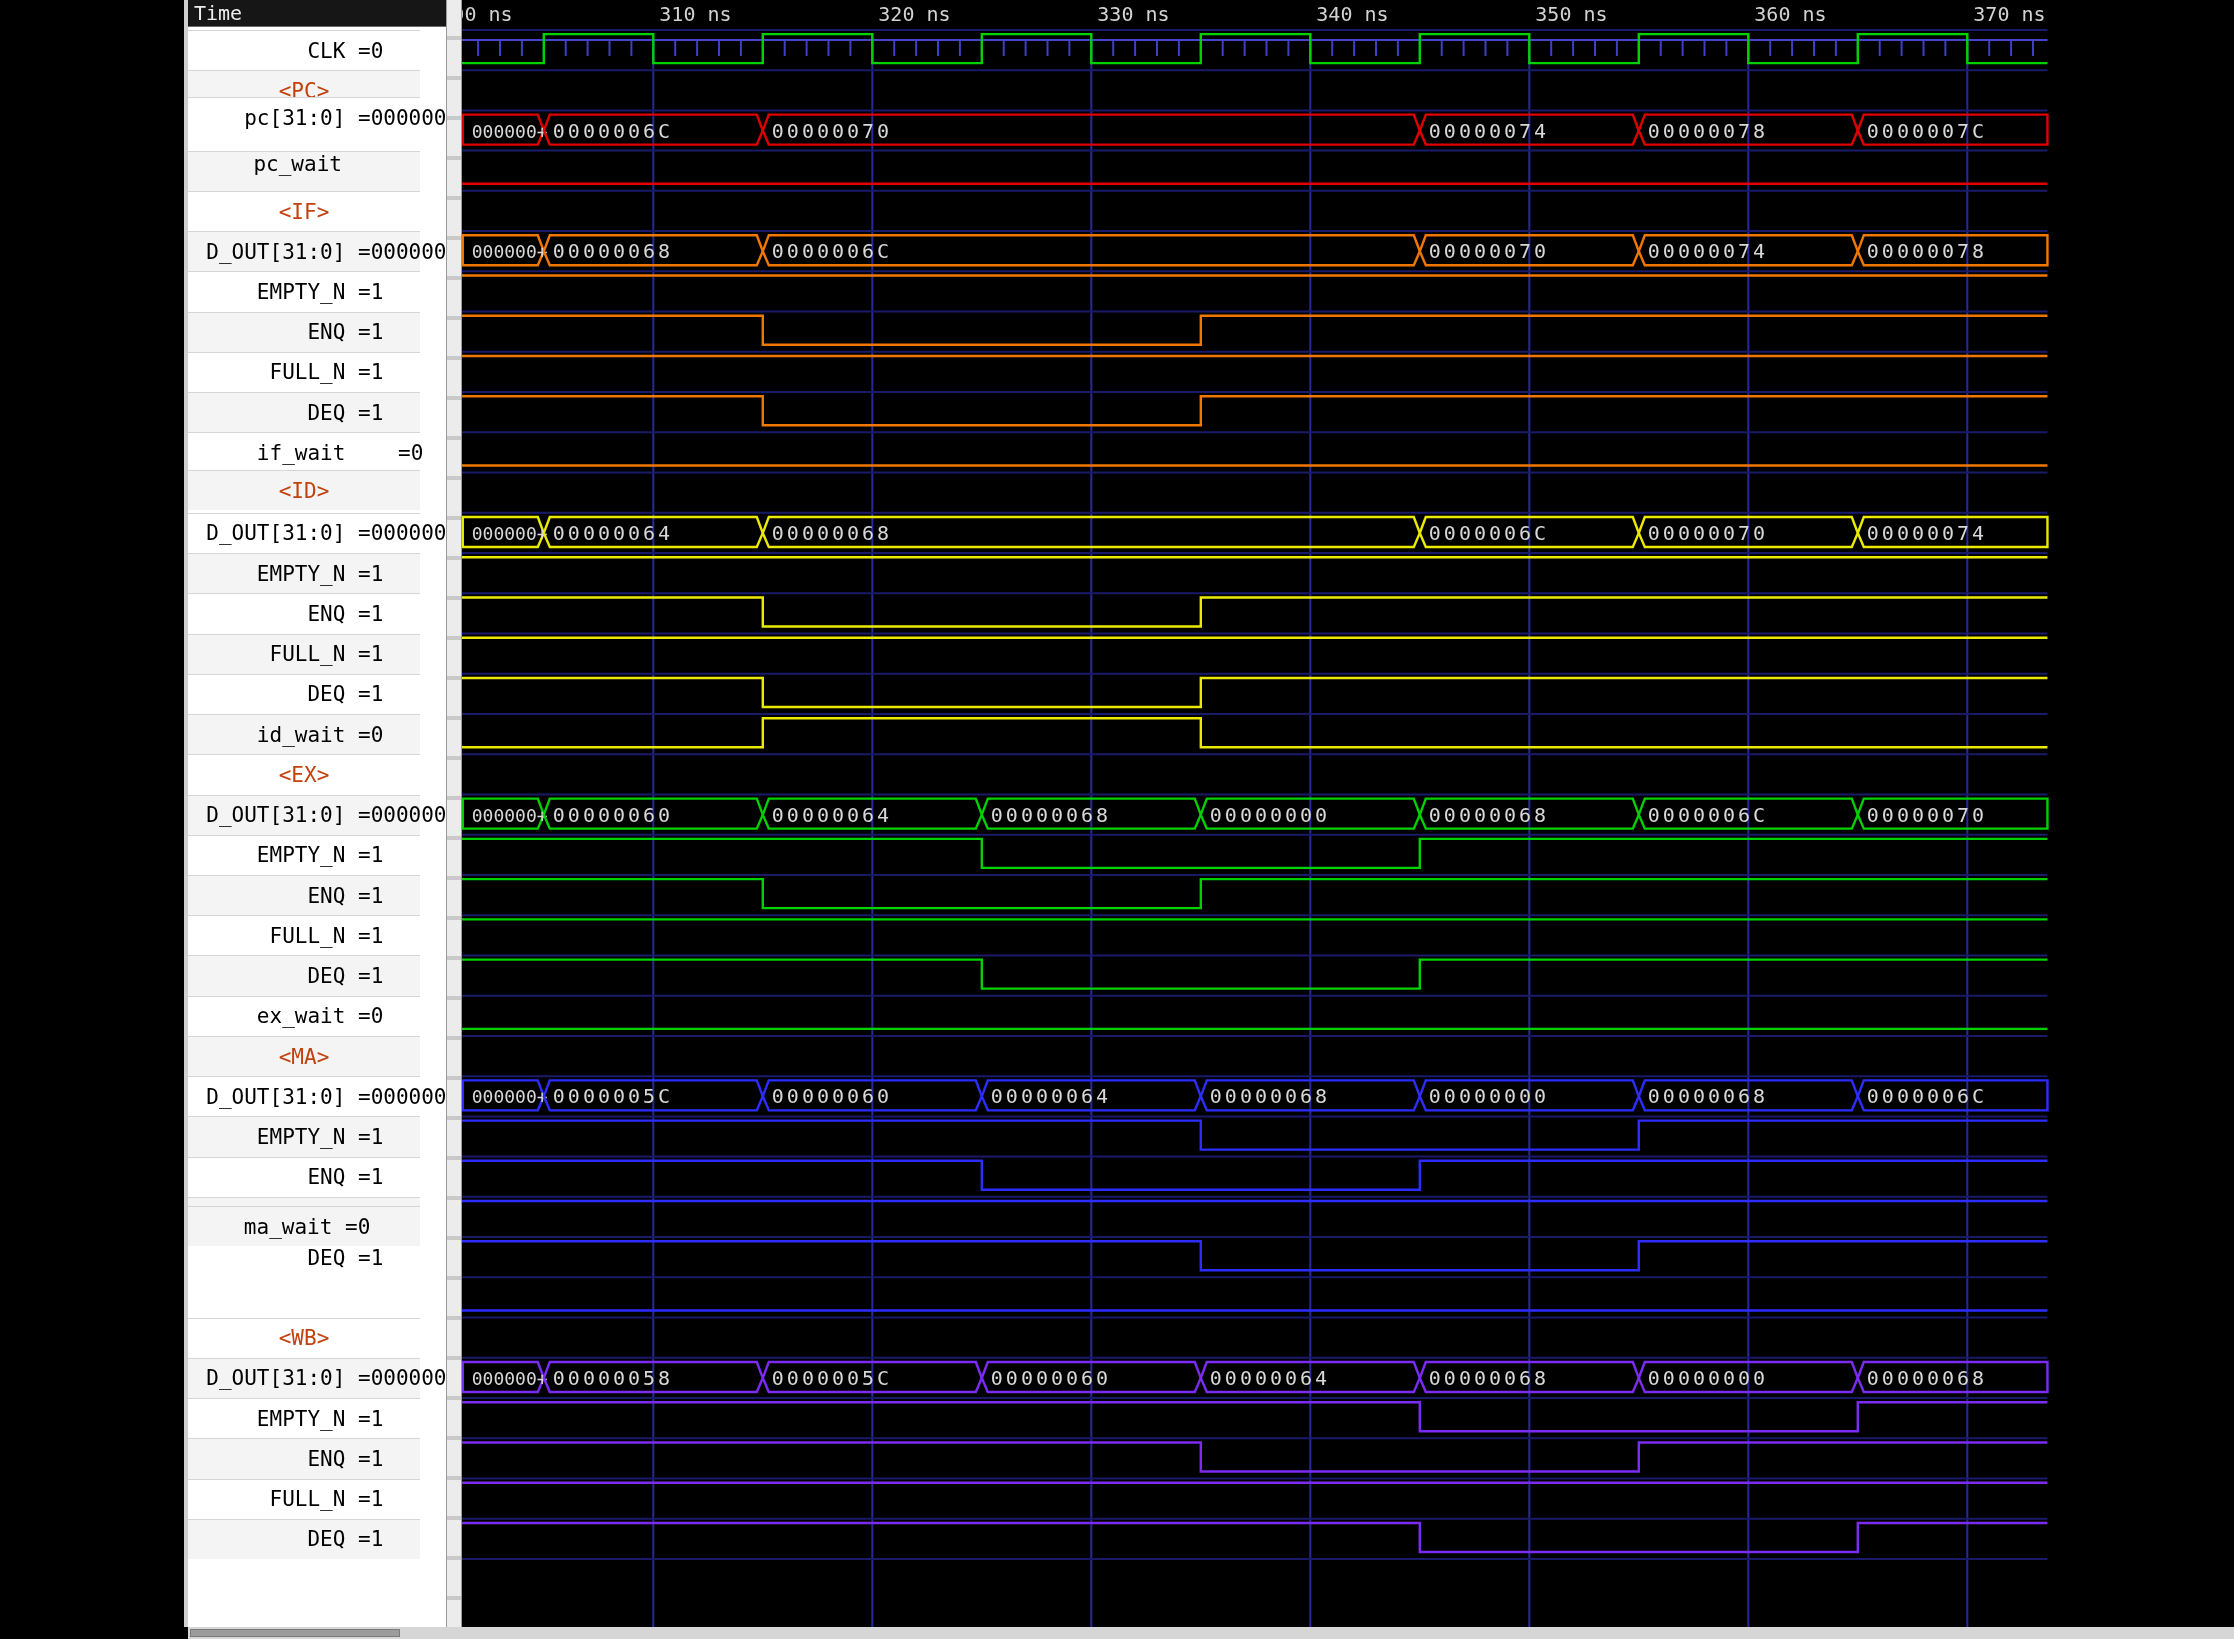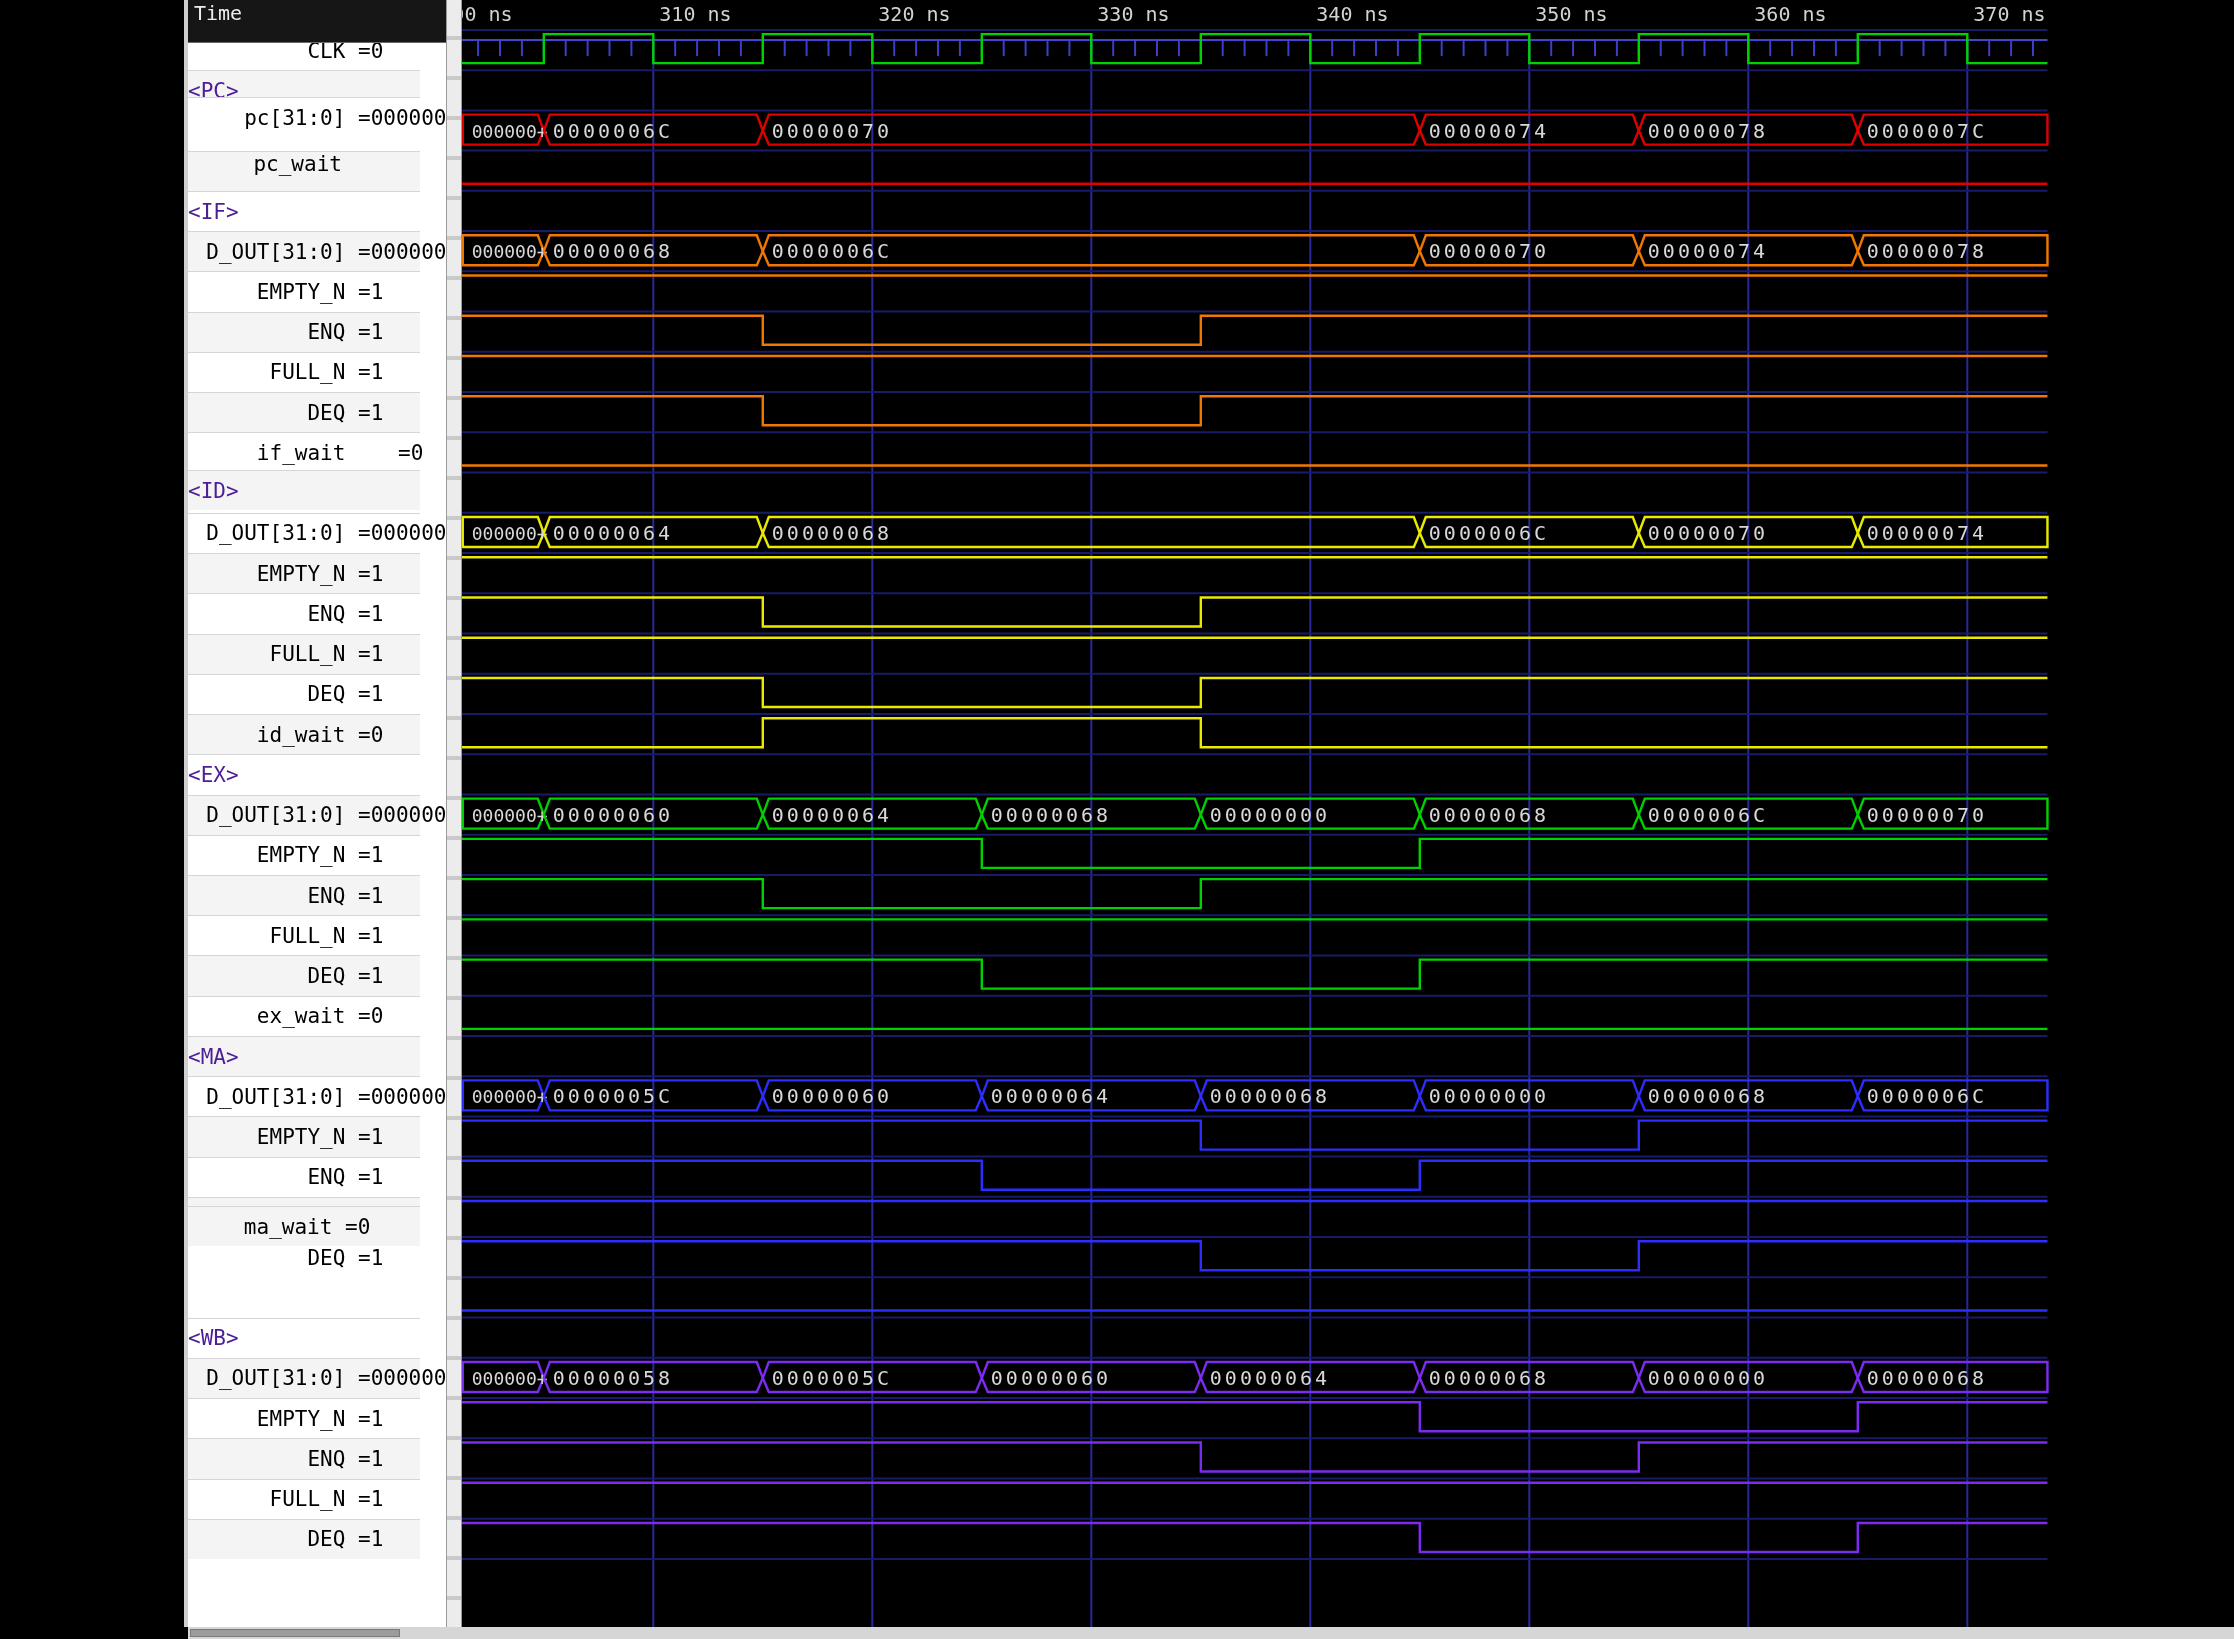--- a/index.html
+++ b/index.html
@@ -1,27 +1,27 @@
 <!DOCTYPE html>
 <html><head>
 <meta charset="utf-8">
 <style>
   html,body{margin:0;padding:0;background:#000;width:2234px;height:1639px;overflow:hidden;}
   #app{position:absolute;left:0;top:0;width:2234px;height:1639px;font-family:"DejaVu Sans Mono",monospace;}
   #panel-edge{position:absolute;left:184px;top:0;width:4px;height:1627px;background:#cfcfcf;}
   #label-panel{position:absolute;left:188px;top:0;width:258px;height:1627px;background:#ffffff;overflow:hidden;}
-  #time-header{position:absolute;left:0;top:0;width:258px;height:43px;background:#161616;color:#eeeeee;
+  #time-header{position:absolute;left:0;top:0;width:258px;height:27px;background:#161616;color:#eeeeee;
     font-size:20px;line-height:26px;padding-left:6px;box-sizing:border-box;border-bottom:1px solid #6a6a6a;}
   #rows{position:absolute;left:0;top:0;width:258px;height:1627px;}
   .prow{position:absolute;left:0;width:232px;box-sizing:border-box;border-top:1px solid #d6d6d6;
     display:flex;align-items:center;font-size:21px;color:#000;background:#ffffff;}
   .prow.alt{background:#f4f4f4;}
   .prow .nm{flex:0 0 170px;text-align:right;white-space:pre;overflow:hidden;}
   .prow .val{flex:0 0 88px;white-space:pre;overflow:hidden;}
-  .prow.group{color:#4c1d95;}
+  .prow.group{justify-content:center;color:#c2410c;}
   #splitter{position:absolute;left:446px;top:0;width:16px;height:1639px;box-sizing:border-box;
     background:repeating-linear-gradient(to bottom,#ececec 0 36px,#c9c9c9 36px 40px);
     border-left:1px solid #9a9a9a;border-right:1px solid #9a9a9a;}
   #wave{position:absolute;left:462px;top:0;width:1623px;height:1627px;background:#000;}
   #wave svg{position:absolute;left:0;top:0;}
   #hscroll{position:absolute;left:188px;top:1627px;width:2046px;height:12px;background:#d6d6d6;}
   #hscroll-thumb{position:absolute;left:2px;top:2px;width:210px;height:8px;background:#9c9c9c;
     border:1px solid #7a7a7a;box-sizing:border-box;}
 </style>
 </head>

